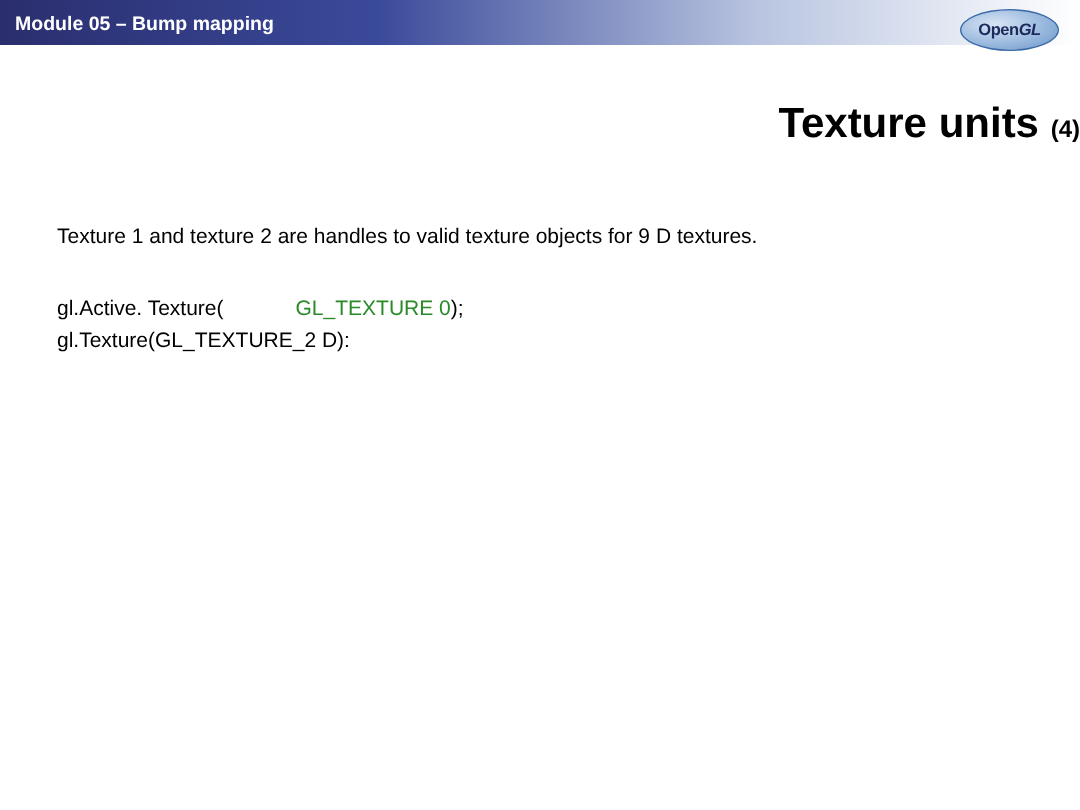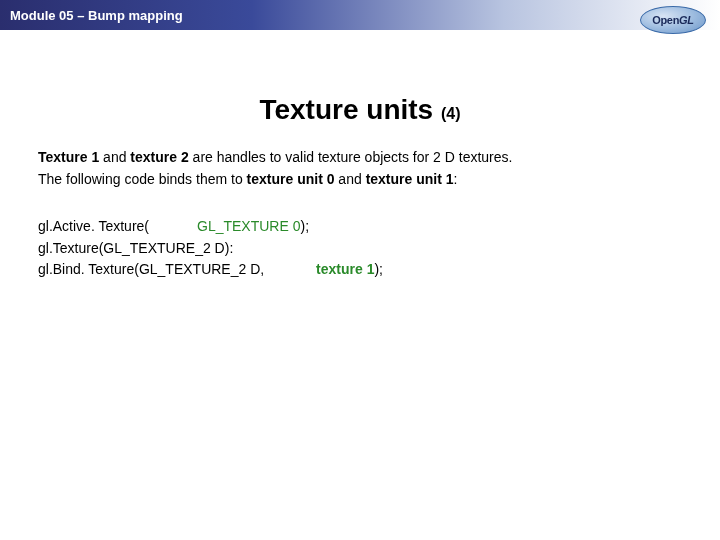--- a/index.html
+++ b/index.html
@@ -55,24 +55,24 @@
     background: radial-gradient(ellipse at 35% 35%, #d8e4f4 0%, #9fbde0 50%, #6a95c8 100%);
     font-size: 11px;
     font-weight: bold;
     color: #1a2a5a;
     font-style: italic;
     letter-spacing: -0.3px;
   }
   .logo-text-open { font-style: normal; }
   .slide-title {
     position: absolute;
-    top: 94px;
+    top: 66px;
     left: 0;
     width: 720px;
-    text-align: center;
+    text-align: right;
     font-size: 28px;
     font-weight: bold;
     color: #000;
   }
   .slide-title-sub {
     font-size: 16px;
     vertical-align: baseline;
   }
   .content {
     position: absolute;
@@ -93,21 +93,21 @@
   .block {
     margin-bottom: 28px;
   }
   .code-block {
     margin-bottom: 28px;
   }
   .code-line {
     margin-bottom: 2px;
   }
   .green { color: #2a8a2a; margin-left: 48px; }
-  .b { font-weight: bold; }
+  .b { font-weight: normal; }
 </style>
 </head>
 <body>
 
 <div class="slide">
 
   <div class="header-bar">
     <span class="header-title">Module 05 – Bump mapping</span>
   </div>
 
@@ -120,33 +120,27 @@
 
   <div class="slide-title">
     <span>Texture units </span><span class="slide-title-sub">(4)</span>
   </div>
 
   <div class="content">
 
 
     <div class="block">
       <div class="para">
-        <span class="b">Texture 1</span><span> and </span><span class="b">texture 2</span><span> are handles to valid texture objects for 2 D textures.</span>
-      </div>
-      <div class="para">
-        <span>The following code binds them to </span><span class="b">texture unit 0</span><span> and </span><span class="b">texture unit 1</span><span>:</span>
+        <span class="b">Texture 1</span><span> and </span><span class="b">texture 2</span><span> are handles to valid texture objects for 9 D textures.</span>
       </div>
     </div>
 
     <div class="code-block">
       <div class="code-line">
         <span>gl.Active. Texture(</span><span class="green">GL_TEXTURE 0</span><span>);</span>
       </div>
       <div class="code-line">gl.Texture(GL_TEXTURE_2 D):</div>
-      <div class="code-line">
-        <span>gl.Bind. Texture(GL_TEXTURE_2 D, </span><span class="green b">texture 1</span><span>);</span>
-      </div>
     </div>
 
 
   </div>
 
 </div>
 
 </body></html>

